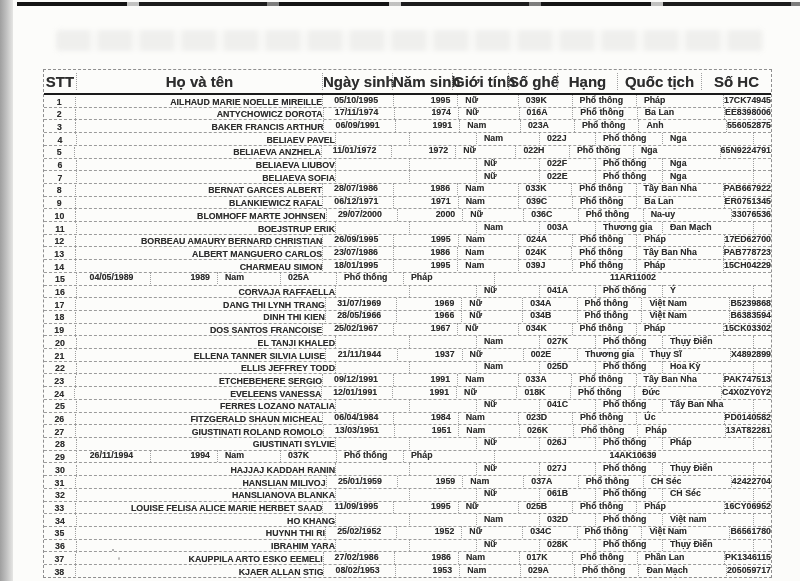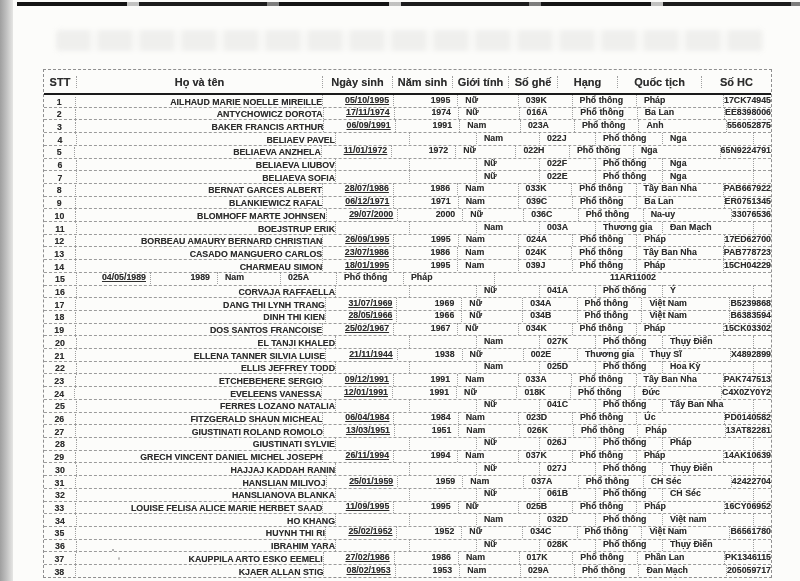--- a/index.html
+++ b/index.html
@@ -26,21 +26,21 @@
     filter:blur(2.5px);opacity:.75;border-radius:3px;
   }
   .manifest-table{
     position:absolute;left:43px;top:69px;width:727px;
     border:1px dashed #8f8f8f;background:transparent;
     color:#2d2d2d;
   }
   .thead{
     display:flex;height:23px;align-items:center;
     border-bottom:2.5px solid #1a1a1a;
-    font-size:11px;font-weight:bold;
+    font-size:15px;font-weight:bold;
     text-shadow:0 0 .6px rgba(0,0,0,.4);
   }
   .hcell{text-align:center;white-space:nowrap;overflow:visible;}
   .trow{
     display:flex;height:11.71px;
     border-bottom:1px dashed #9b9b9b;
     font-size:8.8px;line-height:11.4px;font-weight:600;
     text-shadow:0 0 .5px rgba(0,0,0,.35);
   }
   .trow:last-child{border-bottom:none;}
@@ -52,21 +52,21 @@
   .c2{width:69px;}
   .c3{width:59px;}
   .c4{width:55px;}
   .c5{width:48px;}
   .c6{width:59px;text-align:center;}
   .c7{width:83px;}
   .c8{flex:1;}
   .c1,.c2,.c3,.c4,.c5,.c6,.c7,.c8{border-left:1px dotted #a0a0a0;}
   .a-c{text-align:center;}
   .a-name{text-align:right;padding-left:13px;}
-  .a-date{text-align:right;padding-right:4px;text-decoration:underline;}
+  .a-date{text-align:center;padding-right:4px;}
   .a-year{text-align:right;padding-right:7px;}
   .a-left{text-align:left;padding-left:7px;}
   .speck{position:absolute;background:#9a9a9a;border-radius:50%;}
   .s1{left:112px;top:549px;width:2px;height:2px;}
   .s2{left:118px;top:557px;width:2px;height:3px;opacity:.7;}
 </style>
 </head>
 <body>
 
 <div class="page">
@@ -226,21 +226,21 @@
     <div class="cell c3 rg a-year">1995</div>
     <div class="cell c4 rg a-left">Nam</div>
     <div class="cell c5 rg a-left">024A</div>
     <div class="cell c6 rg a-left">Phổ thông</div>
     <div class="cell c7 rg a-left">Pháp</div>
     <div class="cell c8 rg a-c">17ED62700</div>
   </div>
 
   <div class="trow">
     <div class="cell c0 lg a-c">13</div>
-    <div class="cell c1 lg a-name">CASADO MANGUERO CARLOS</div>
+    <div class="cell c1 lg a-name">ALBERT MANGUERO CARLOS</div>
     <div class="cell c2 rg a-date">23/07/1986</div>
     <div class="cell c3 rg a-year">1986</div>
     <div class="cell c4 rg a-left">Nam</div>
     <div class="cell c5 rg a-left">024K</div>
     <div class="cell c6 rg a-left">Phổ thông</div>
     <div class="cell c7 rg a-left">Tây Ban Nha</div>
     <div class="cell c8 rg a-c">PAB778723</div>
   </div>
 
   <div class="trow">
@@ -323,21 +323,21 @@
     <div class="cell c5 rg a-left">027K</div>
     <div class="cell c6 rg a-left">Phổ thông</div>
     <div class="cell c7 rg a-left">Thụy Điển</div>
     <div class="cell c8 rg a-c"></div>
   </div>
 
   <div class="trow">
     <div class="cell c0 lg a-c">21</div>
     <div class="cell c1 lg a-name">ELLENA TANNER SILVIA LUISE</div>
     <div class="cell c2 rg a-date">21/11/1944</div>
-    <div class="cell c3 rg a-year">1938</div>
+    <div class="cell c3 rg a-year">1937</div>
     <div class="cell c4 rg a-left">Nữ</div>
     <div class="cell c5 rg a-left">002E</div>
     <div class="cell c6 rg a-left">Thương gia</div>
     <div class="cell c7 rg a-left">Thụy Sĩ</div>
     <div class="cell c8 rg a-c">X4892899</div>
   </div>
 
   <div class="trow">
     <div class="cell c0 lg a-c">22</div>
     <div class="cell c1 lg a-name">ELLIS JEFFREY TODD</div>
@@ -417,21 +417,20 @@
     <div class="cell c3 rg a-year"></div>
     <div class="cell c4 rg a-left">Nữ</div>
     <div class="cell c5 rg a-left">026J</div>
     <div class="cell c6 rg a-left">Phổ thông</div>
     <div class="cell c7 rg a-left">Pháp</div>
     <div class="cell c8 rg a-c"></div>
   </div>
 
   <div class="trow">
     <div class="cell c0 lg a-c">29</div>
-    <div class="cell c1 lg a-name">GRECH VINCENT DANIEL MICHEL JOSEPH</div>
     <div class="cell c2 rg a-date">26/11/1994</div>
     <div class="cell c3 rg a-year">1994</div>
     <div class="cell c4 rg a-left">Nam</div>
     <div class="cell c5 rg a-left">037K</div>
     <div class="cell c6 rg a-left">Phổ thông</div>
     <div class="cell c7 rg a-left">Pháp</div>
     <div class="cell c8 rg a-c">14AK10639</div>
   </div>
 
   <div class="trow">

